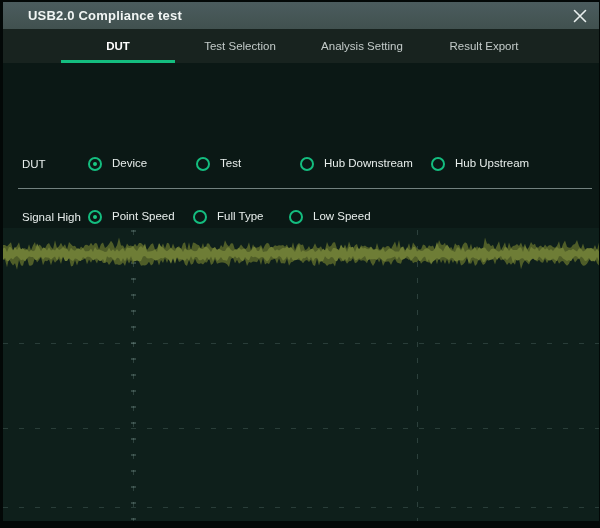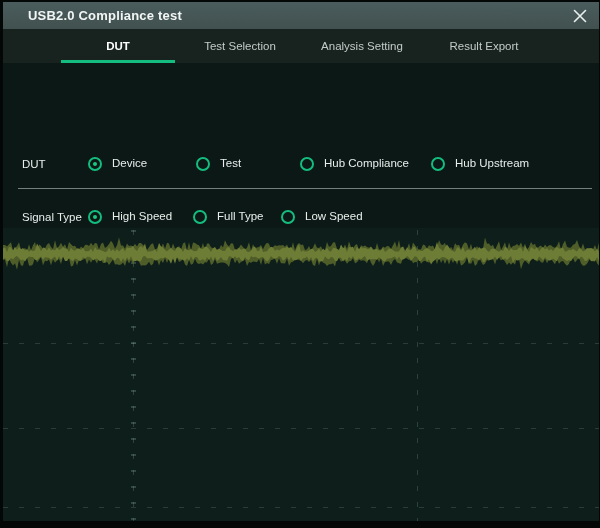--- a/index.html
+++ b/index.html
@@ -80,41 +80,41 @@
         <div class="opt on" style="left:85px">
           <span class="radio"></span>
           <span class="olabel">Device</span>
         </div>
         <div class="opt" style="left:193px">
           <span class="radio"></span>
           <span class="olabel">Test</span>
         </div>
         <div class="opt" style="left:297px">
           <span class="radio"></span>
-          <span class="olabel">Hub Compliance</span>
+          <span class="olabel">Hub Downstream</span>
         </div>
         <div class="opt" style="left:428px">
           <span class="radio"></span>
           <span class="olabel">Hub Upstream</span>
         </div>
       </div>
 
       <div class="divider"></div>
 
       <div class="frow" style="top:134px">
-        <span class="rlabel">Signal Type</span>
+        <span class="rlabel">Signal High</span>
         <div class="opt on" style="left:85px">
           <span class="radio"></span>
-          <span class="olabel">High Speed</span>
+          <span class="olabel">Point Speed</span>
         </div>
         <div class="opt" style="left:190px">
           <span class="radio"></span>
           <span class="olabel">Full Type</span>
         </div>
-        <div class="opt" style="left:278px">
+        <div class="opt" style="left:286px">
           <span class="radio"></span>
           <span class="olabel">Low Speed</span>
         </div>
       </div>
 
       <div class="frow" style="top:179px">
         <span class="rlabel">Test Point</span>
         <div class="opt" style="left:85px">
           <span class="radio"></span>
           <span class="olabel">Near End</span>

